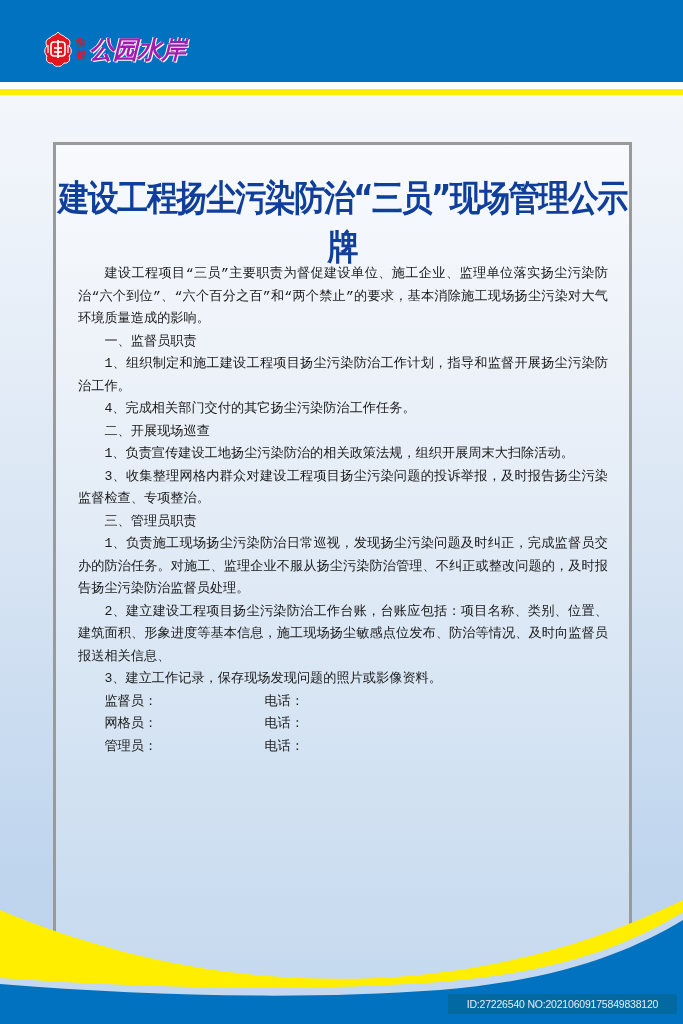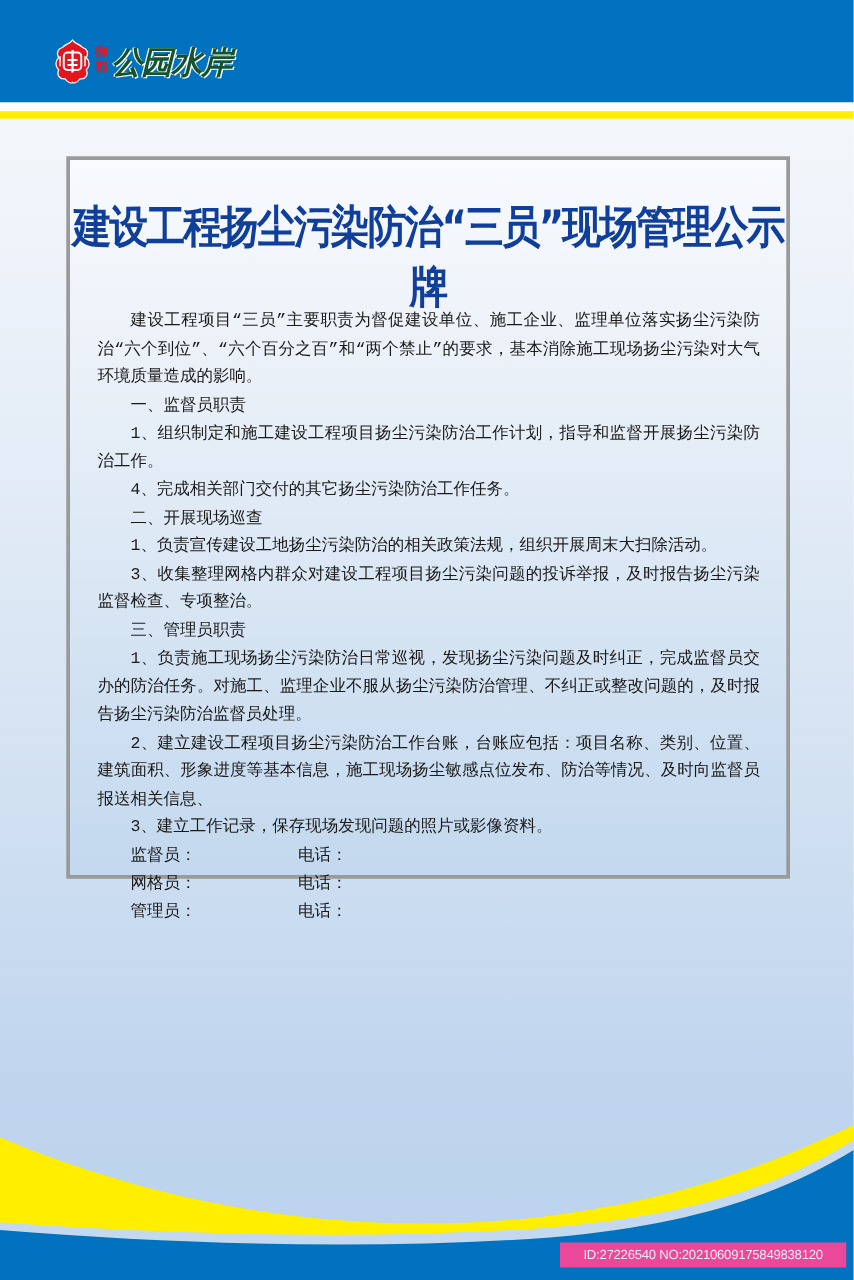--- a/index.html
+++ b/index.html
@@ -13,53 +13,53 @@
       position: absolute; left: 0; top: 0; width: 683px; height: 82px;
       background: #0072bf;
     }
     .top-white { position: absolute; left: 0; top: 82px; width: 683px; height: 7px; background: #ffffff; }
     .top-yellow { position: absolute; left: 0; top: 89px; width: 683px; height: 6px; background: #ffee00; }
 
     .logo { position: absolute; left: 44px; top: 28px; height: 42px; display: flex; align-items: center; }
     .logo-emblem { width: 28px; height: 36px; }
     .logo-small { display: flex; flex-direction: column; margin-left: 4px; color: #e3161f;
       font-family: "DejaVu Serif", serif; font-size: 10px; font-weight: bold; line-height: 12px; }
-    .logo-name { margin-left: 3px; color: #14532d; font-family: "DejaVu Serif", serif;
+    .logo-name { margin-left: 3px; color: #a21caf; font-family: "DejaVu Serif", serif;
       font-size: 25px; font-weight: bold; font-style: italic; letter-spacing: -1px;
       text-shadow: 1px 1px 0 #ffffff, -1px 0 0 #ffffff; }
 
     .board {
-      position: absolute; left: 53px; top: 125px; width: 579px; height: 578px;
+      position: absolute; left: 53px; top: 142px; width: 579px; height: 881px;
       border: 3px solid #9a9a9a;
       background: linear-gradient(180deg, #f8fafd 0%, #edf2f9 25%, #d9e6f4 60%, #c3d8ee 100%);
     }
     .board-title {
       position: absolute; left: 0; top: 36px; width: 100%; text-align: center;
       color: #0f3f9a; font-family: "DejaVu Sans", sans-serif; font-weight: bold;
       font-size: 31px; letter-spacing: -1.5px; transform: scaleY(1.15);
     }
     .board-body {
       position: absolute; left: 22px; top: 118px; width: 530px;
       color: #1a1a1a; font-size: 13.2px; line-height: 22.5px;
       font-family: Liberation Mono, monospace; text-align: justify;
     }
     .para { text-indent: 2em; }
     .section { padding-left: 2em; }
-    .contact-row { display: flex; padding-left: 2em; }
+    .contact-row { display: flex; padding-left: 2em; gap: 26px; }
     .contact-role { width: 134px; }
 
     .bottom-wave { position: absolute; left: 0; top: 900px; width: 683px; height: 124px; }
     .watermark-left {
       position: absolute; left: 12px; top: 994px; display: flex; align-items: baseline; color: #ffffff;
     }
     .wm-brand { font-size: 17px; font-weight: bold; font-style: italic; letter-spacing: 1px; }
     .wm-url { font-size: 14px; font-weight: bold; font-style: italic; margin-left: 6px; margin-top: 45px; }
     .watermark-right {
       position: absolute; left: 448px; top: 994px; width: 229px; height: 20px;
-      background: #ec4899; color: #e6eef7; font-size: 10.5px;
+      background: #0369a1; color: #e6eef7; font-size: 10.5px;
       font-family: "Liberation Sans", sans-serif; display: flex; align-items: center; justify-content: center;
       letter-spacing: -0.2px;
     }
   </style>
 </head>
 <body>
 
 <div class="top-band"></div>
 <div class="top-white"></div>
 <div class="top-yellow"></div>

